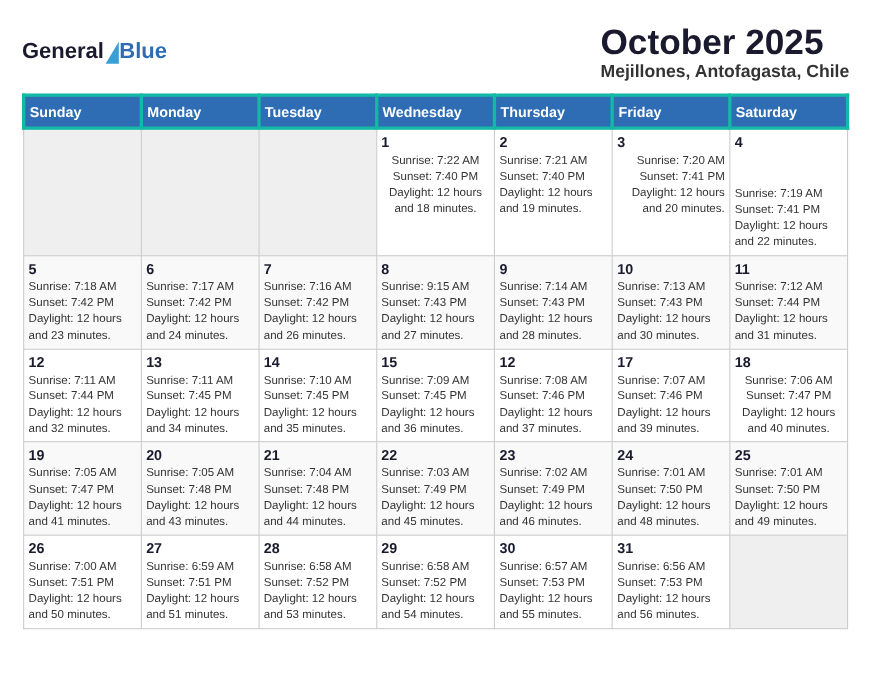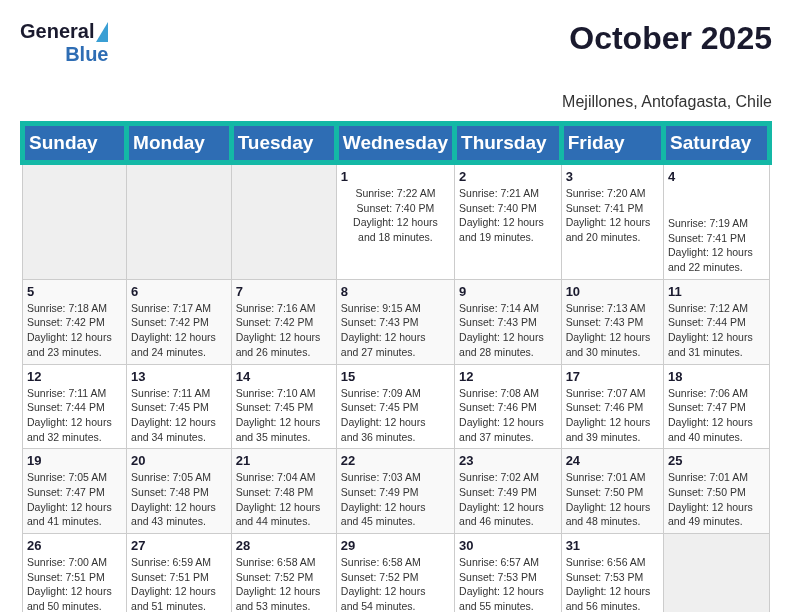--- a/index.html
+++ b/index.html
@@ -11,50 +11,50 @@
       padding: 20px;
     }
     .header-area {
       display: flex;
       justify-content: space-between;
       align-items: flex-start;
       margin-bottom: 10px;
     }
     .logo {
       display: flex;
-      flex-direction: column;
+      flex-direction: row;
       align-items: flex-end;
+      margin-top: 16px;
     }
     .title-area {
-      text-align: right;
+      text-align: left;
     }
     .title-area h1 {
       font-size: 32px;
       font-weight: bold;
       color: #1a1a2e;
     }
     .title-area h2 {
       font-size: 16px;
-      font-weight: normal;
+      font-weight: bold;
       color: #333;
-      margin-top: 36px;
     }
     .calendar {
       width: 100%;
       border-collapse: collapse;
       border: 1px solid #ccc;
     }
     .calendar th {
       background-color: #2e6db4;
       color: #fff;
-      font-size: 19px;
+      font-size: 13px;
       font-weight: bold;
       padding: 6px 4px;
       text-align: left;
-      border: 5px solid #14b8a6;
+      border: 3px solid #14b8a6;
     }
     .calendar td {
       vertical-align: top;
       border: 1px solid #ccc;
       padding: 4px 4px 4px 4px;
       width: 108px;
       min-height: 85px;
       font-size: 11px;
       color: #333;
       background: #fff;
@@ -151,21 +151,21 @@
         </td>
         <td>
           <span class="day-number">2</span>
           <div class="day-info" style="white-space: pre-line;">Sunrise: 7:21 AM
 Sunset: 7:40 PM
 Daylight: 12 hours
 and 19 minutes.</div>
         </td>
         <td>
           <span class="day-number">3</span>
-          <div class="day-info" style="white-space: pre-line;">Sunrise: 7:20 AM
+          <div class="day-info" style="white-space: pre-line; text-align: right;">Sunrise: 7:20 AM
 Sunset: 7:41 PM
 Daylight: 12 hours
 and 20 minutes.</div>
         </td>
         <td>
           <span class="day-number">4</span>
           <div class="day-info" style="white-space: pre-line; margin-top: 32px;">Sunrise: 7:19 AM
 Sunset: 7:41 PM
 Daylight: 12 hours
 and 22 minutes.</div>
@@ -260,21 +260,21 @@
         </td>
         <td>
           <span class="day-number">17</span>
           <div class="day-info" style="white-space: pre-line;">Sunrise: 7:07 AM
 Sunset: 7:46 PM
 Daylight: 12 hours
 and 39 minutes.</div>
         </td>
         <td>
           <span class="day-number">18</span>
-          <div class="day-info" style="white-space: pre-line;">Sunrise: 7:06 AM
+          <div class="day-info" style="white-space: pre-line; text-align: center;">Sunrise: 7:06 AM
 Sunset: 7:47 PM
 Daylight: 12 hours
 and 40 minutes.</div>
         </td>
       </tr>
       <tr>
         <td>
           <span class="day-number">19</span>
           <div class="day-info" style="white-space: pre-line;">Sunrise: 7:05 AM
 Sunset: 7:47 PM

